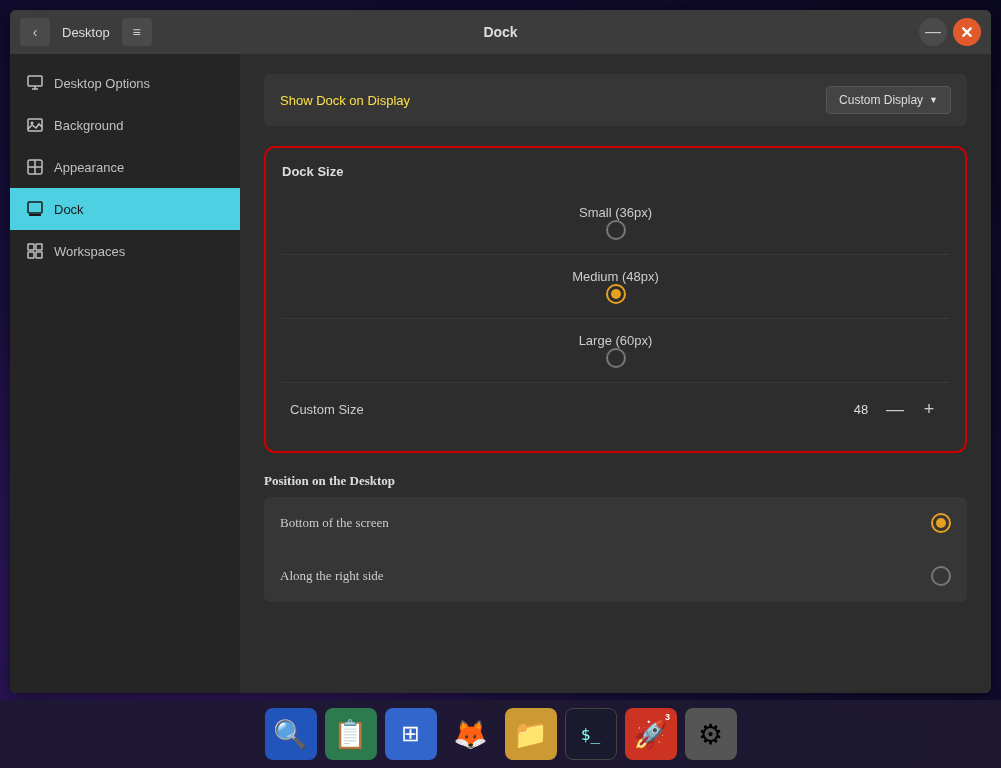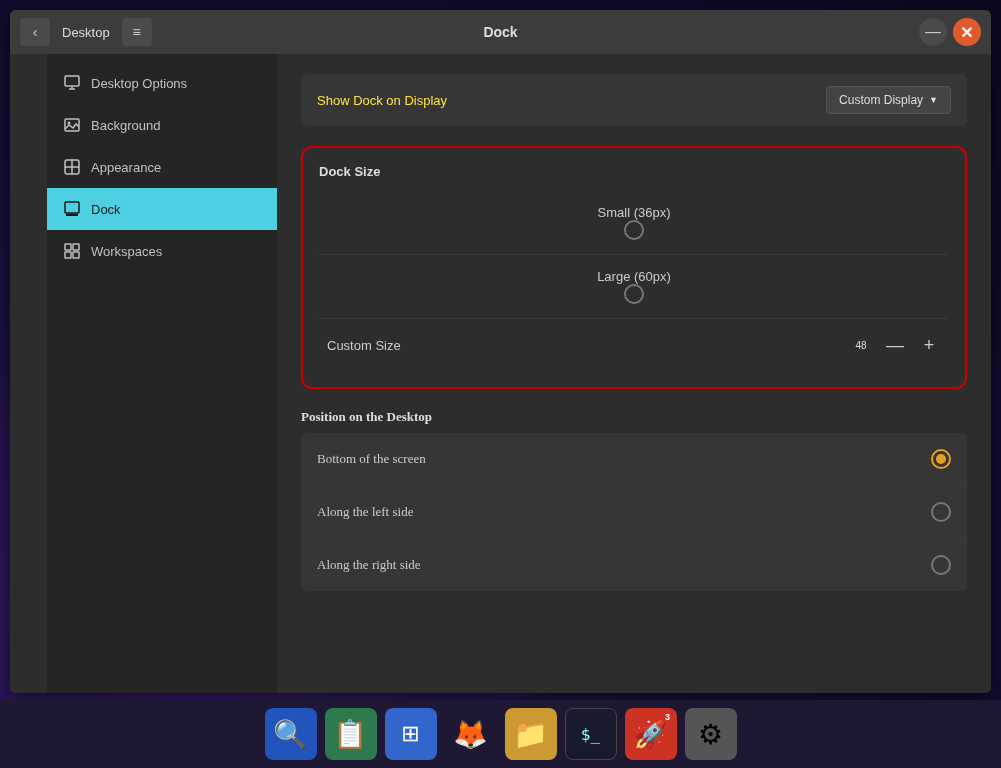--- a/index.html
+++ b/index.html
@@ -123,21 +123,20 @@
       align-items: center;
       justify-content: center;
       font-weight: bold;
     }
 
     
     .main-content {
       display: flex;
       flex: 1;
       overflow: hidden;
-      padding-left: 37px;
     }
 
     
     .sidebar {
       width: 230px;
       background: #252525;
       flex-shrink: 0;
       padding-top: 8px;
     }
     .sidebar-item {
@@ -264,21 +263,21 @@
       color: #ccc;
       font-size: 13px;
     }
     .custom-size-controls {
       display: flex;
       align-items: center;
       gap: 10px;
     }
     .custom-size-value {
       color: #ddd;
-      font-size: 10px;
+      font-size: 13px;
       min-width: 24px;
       text-align: center;
     }
     .size-btn {
       background: transparent;
       border: none;
       color: #ccc;
       font-size: 18px;
       cursor: pointer;
       width: 24px;
@@ -440,20 +439,24 @@
         <span class="show-dock-label">Show Dock on Display</span>
         <button class="dropdown-btn">Custom Display</button>
       </div>
 
       <div class="section">
         <div class="section-title">Dock Size</div>
 
         <div class="radio-row">
           <span class="radio-label">Small (36px)</span>
           <div class="radio-circle"></div>
+        </div>
+        <div class="radio-row">
+          <span class="radio-label">Medium (48px)</span>
+          <div class="radio-circle selected"></div>
         </div>
         <div class="radio-row">
           <span class="radio-label">Large (60px)</span>
           <div class="radio-circle"></div>
         </div>
         <div class="custom-size-row">
           <span class="custom-size-label">Custom Size</span>
           <div class="custom-size-controls">
             <span class="custom-size-value">48</span>
             <button class="size-btn">—</button>
@@ -463,24 +466,20 @@
       </div>
 
       <div class="position-section">
         <div class="section-title">Position on the Desktop</div>
         <div class="position-options">
           <div class="position-row">
             <span class="position-label">Bottom of the screen</span>
             <div class="radio-circle selected"></div>
           </div>
           <div class="position-row">
-            <span class="position-label">Along the left side</span>
-            <div class="radio-circle"></div>
-          </div>
-          <div class="position-row">
             <span class="position-label">Along the right side</span>
             <div class="radio-circle"></div>
           </div>
         </div>
       </div>
     </div>
   </div>
 </div>
 
 <div class="taskbar">

